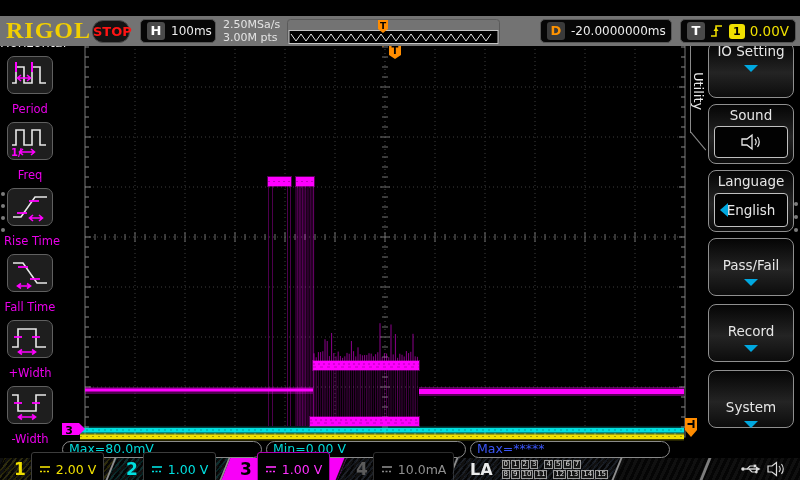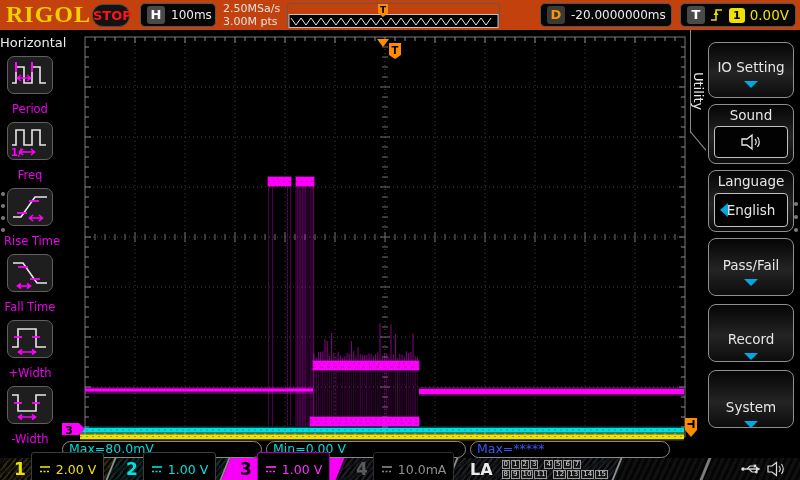--- a/index.html
+++ b/index.html
@@ -2,21 +2,21 @@
 <html><head>
 <meta charset="utf-8">
 <style>
   *{box-sizing:border-box;margin:0;padding:0}
   html,body{background:#000}
   #stage{position:relative;width:800px;height:480px;background:#000;overflow:hidden;
          font-family:"DejaVu Sans","Liberation Sans",sans-serif;color:#ddd}
   .abs{position:absolute}
 
   
-  #topbar{left:0;top:0;width:800px;height:30px;background:#c2410c;z-index:5}
+  #topbar{left:0;top:16px;width:800px;height:30px;background:#737373;z-index:5}
   .brand{left:6px;top:1px;font-family:"Liberation Serif","DejaVu Serif",serif;font-weight:bold;
          font-size:24px;color:#f2cf00;letter-spacing:1px}
   .stop-btn{left:92px;top:4px;width:38px;height:23px;background:#131313;border:1px solid #4c4c4c;
             border-radius:11px;color:#ff1414;font-weight:bold;font-size:13px;text-align:center;line-height:21px}
   .tb-box{top:3px;height:24px;background:#060606;border:1px solid #565656;border-radius:5px;
           display:flex;align-items:center;gap:6px;padding:0 6px}
   .keycap{width:18px;height:18px;border-radius:3px;background:#4a4a4a;color:#fff;font-weight:bold;
           font-size:13px;text-align:center;line-height:18px;flex:0 0 auto}
   .keycap.orange{color:#ff9300;background:#3a3a3a}
   .tb-val{font-size:12px;color:#ececec;white-space:nowrap}
@@ -674,21 +674,21 @@
     <div class="dot" style="left:1px;top:186px"></div>
     <div class="dot" style="left:1px;top:198px"></div>
   </div>
 
   <div id="rsb" class="abs">
     <div class="utab-line"></div>
     <div class="utab-diag"></div>
     <div class="utab-text">Utility</div>
 
     <div class="menu-btn" style="top:12px;height:56px;justify-content:flex-start">
-      <div class="menu-label" style="margin-top:16px">IO Setting</div>
+      <div class="menu-label" style="">IO Setting</div>
       <div class="arrow-down" style="margin-top:6px"></div>
     </div>
 
     <div class="menu-btn" style="top:74px;height:60px">
       <div class="menu-label" style="margin-top:2px">Sound</div>
       <div class="inner-box" style="margin-top:3px">
         <svg width="22" height="18">
           <polygon points="2,6 7,6 12,2 12,16 7,12 2,12" fill="none" stroke="#e8e8e8" stroke-width="1.3"></polygon>
           <path d="M15,6 Q17.5,9 15,12" fill="none" stroke="#e8e8e8" stroke-width="1.2"></path>
           <path d="M17.5,4 Q21,9 17.5,14" fill="none" stroke="#e8e8e8" stroke-width="1.2"></path>
@@ -703,21 +703,21 @@
         <div class="menu-label">English</div>
       </div>
     </div>
 
     <div class="menu-btn" style="top:208px;height:58px;justify-content:flex-start">
       <div class="menu-label" style="margin-top:18px">Pass/Fail</div>
       <div class="arrow-down" style="margin-top:6px"></div>
     </div>
 
     <div class="menu-btn" style="top:274px;height:58px;justify-content:flex-start">
-      <div class="menu-label" style="margin-top:26px">Record</div>
+      <div class="menu-label" style="margin-top:18px">Record</div>
       <div class="arrow-down" style="margin-top:6px"></div>
     </div>
 
     <div class="menu-btn" style="top:340px;height:58px;justify-content:flex-start">
       <div class="menu-label" style="margin-top:28px">System</div>
       <div class="arrow-down" style="margin-top:6px"></div>
     </div>
 
     <div class="dot" style="left:104px;top:172px"></div>
     <div class="dot" style="left:104px;top:185px"></div>

